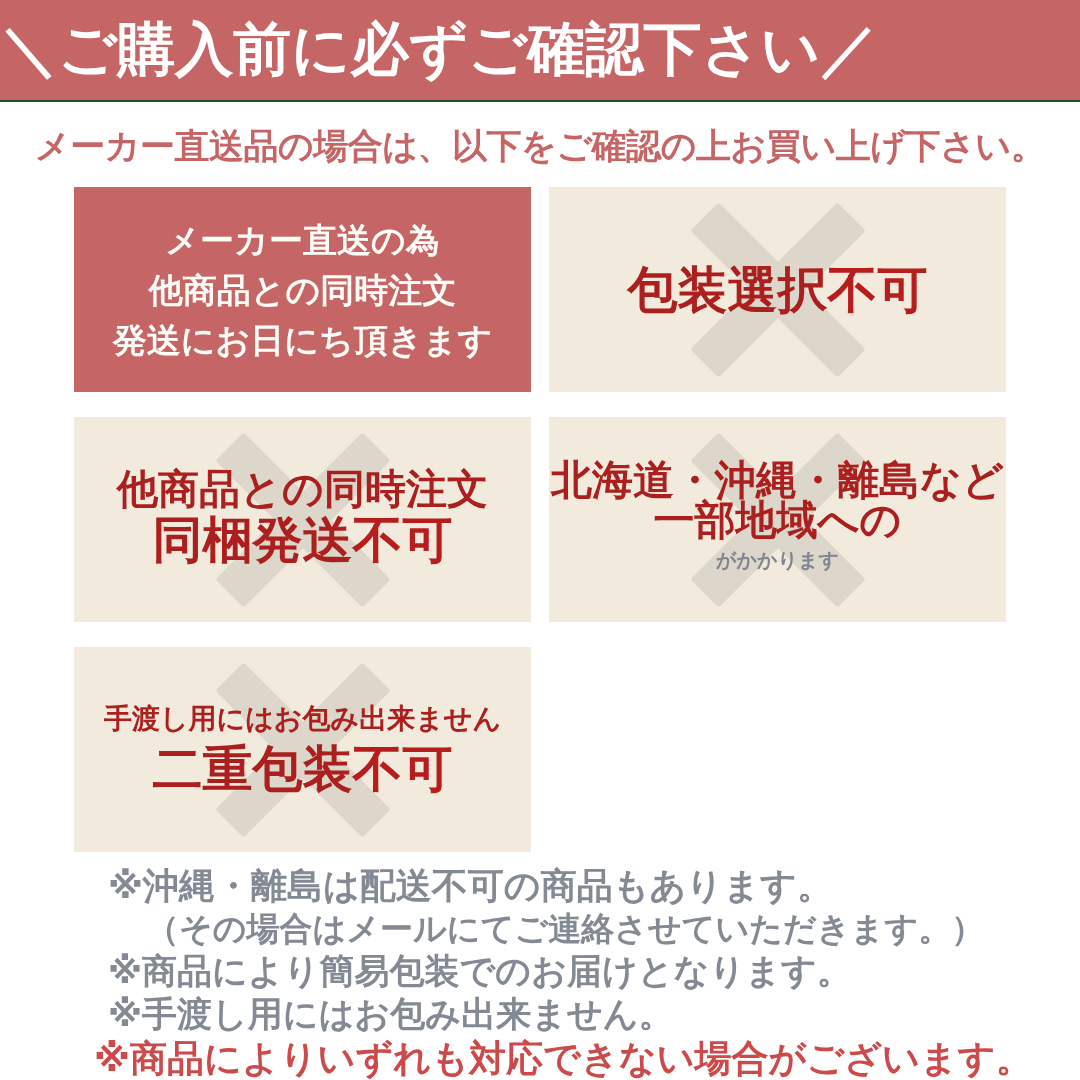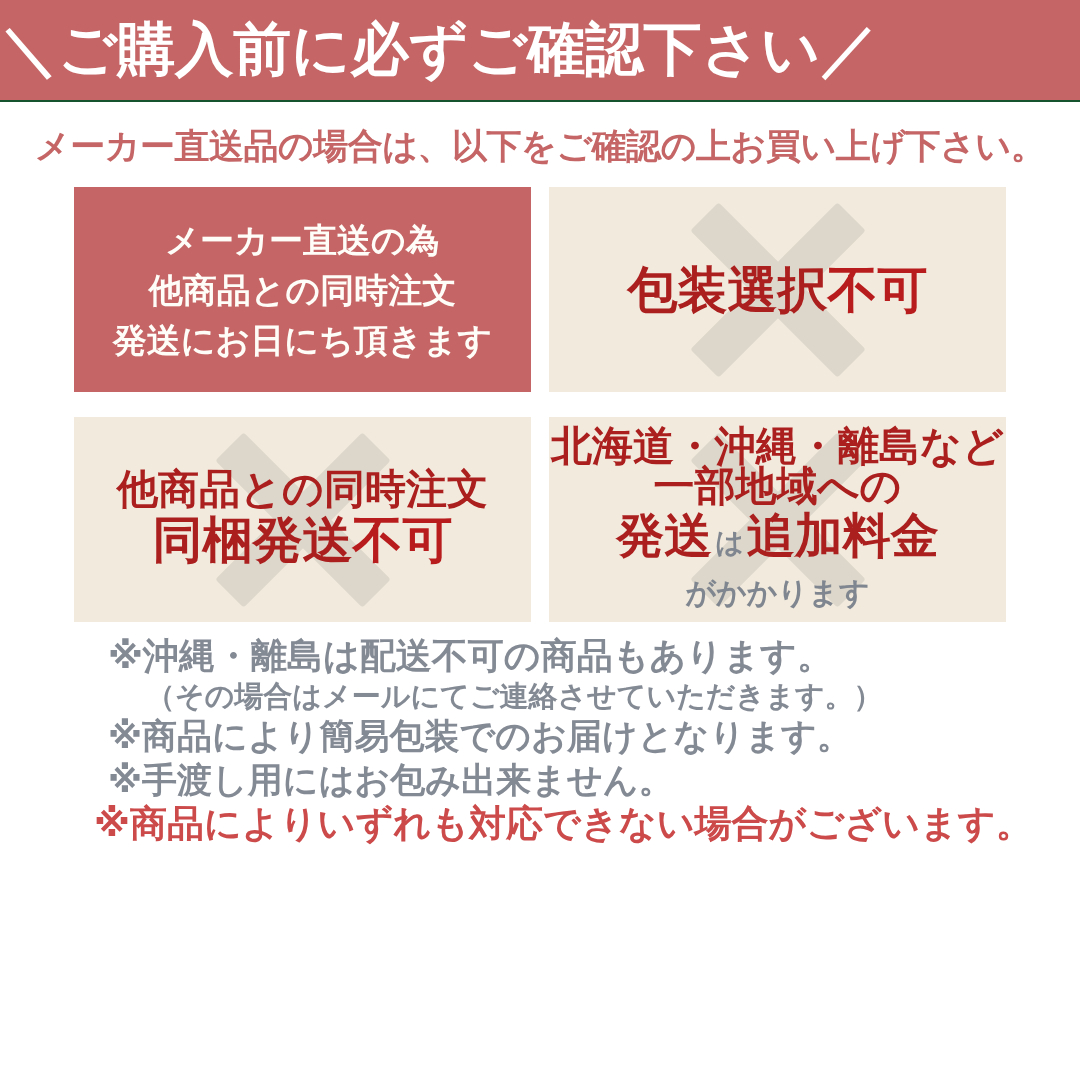--- a/index.html
+++ b/index.html
@@ -107,39 +107,39 @@
   .red{color:#ac1f1f;}
   .gray{color:#b91c1c;}
   .particle{
     font-size:28px;
     color:#80868f;
     font-weight:bold;
     margin:0 3px;
   }
   .grayline{
     color:#80868f;
-    font-size:30px;
+    font-size:20px;
     font-weight:bold;
     line-height:40px;
     white-space:nowrap;
   }
 
   
   .notes{
     margin:14px 0 0 108px;
   }
   .note{
     margin:0 0 5px 0;
     color:#848a94;
     font-weight:bold;
     white-space:nowrap;
     line-height:1.1;
   }
   .note.n1{font-size:36px;}
-  .note.n2{font-size:29px;padding-left:38px;}
+  .note.n2{font-size:33px;padding-left:38px;}
   .note.n3,.note.n4,.note.n5{font-size:35px;}
   .note.n6{font-size:37px;color:#cc4a4a;margin-left:-14px;}
 </style>
 </head>
 <body>
 
 <div class="page">
 
   <header class="banner">
     <h1>＼ご購入前に必ずご確認下さい／</h1>
@@ -171,25 +171,31 @@
         <div class="bigline"><span class="red">同梱発送</span><span class="gray">不可</span></div>
       </div>
     </div>
 
 
     <div class="box beige">
       <span class="x-mark"></span>
       <div class="content">
         <div class="note-line note-30">北海道・沖縄・離島など</div>
         <div class="note-line note-30">一部地域への</div>
-        <div class="bigline bigline-sm"><span class="red">発送</span><span class="particle">は</span><span class="red">追加料金</span></div>
         <div class="grayline">がかかります</div>
       </div>
     </div>
 
+    <div class="box beige">
+      <span class="x-mark"></span>
+      <div class="content">
+        <div class="note-line note-28">手渡し用にはお包み出来ません</div>
+        <div class="bigline"><span class="red">二重包装</span><span class="gray">不可</span></div>
+      </div>
+    </div>
 
   </div>
 
   <div class="notes">
     <p class="note n1">※沖縄・離島は配送不可の商品もあります。</p>
     <p class="note n2">（その場合はメールにてご連絡させていただきます。）</p>
     <p class="note n4">※商品により簡易包装でのお届けとなります。</p>
     <p class="note n5">※手渡し用にはお包み出来ません。</p>
     <p class="note n6">※商品によりいずれも対応できない場合がございます。</p>
   </div>

